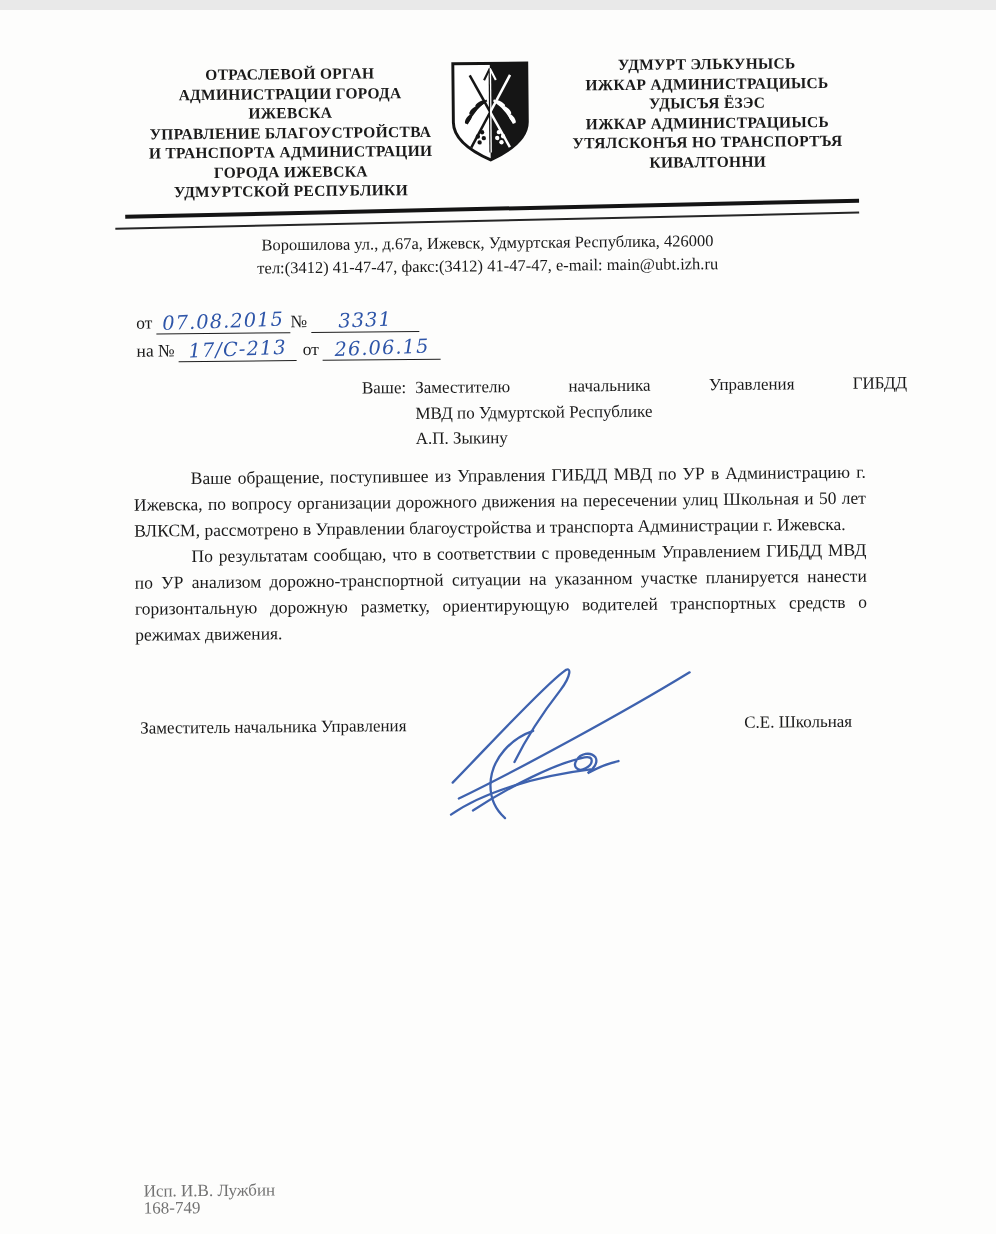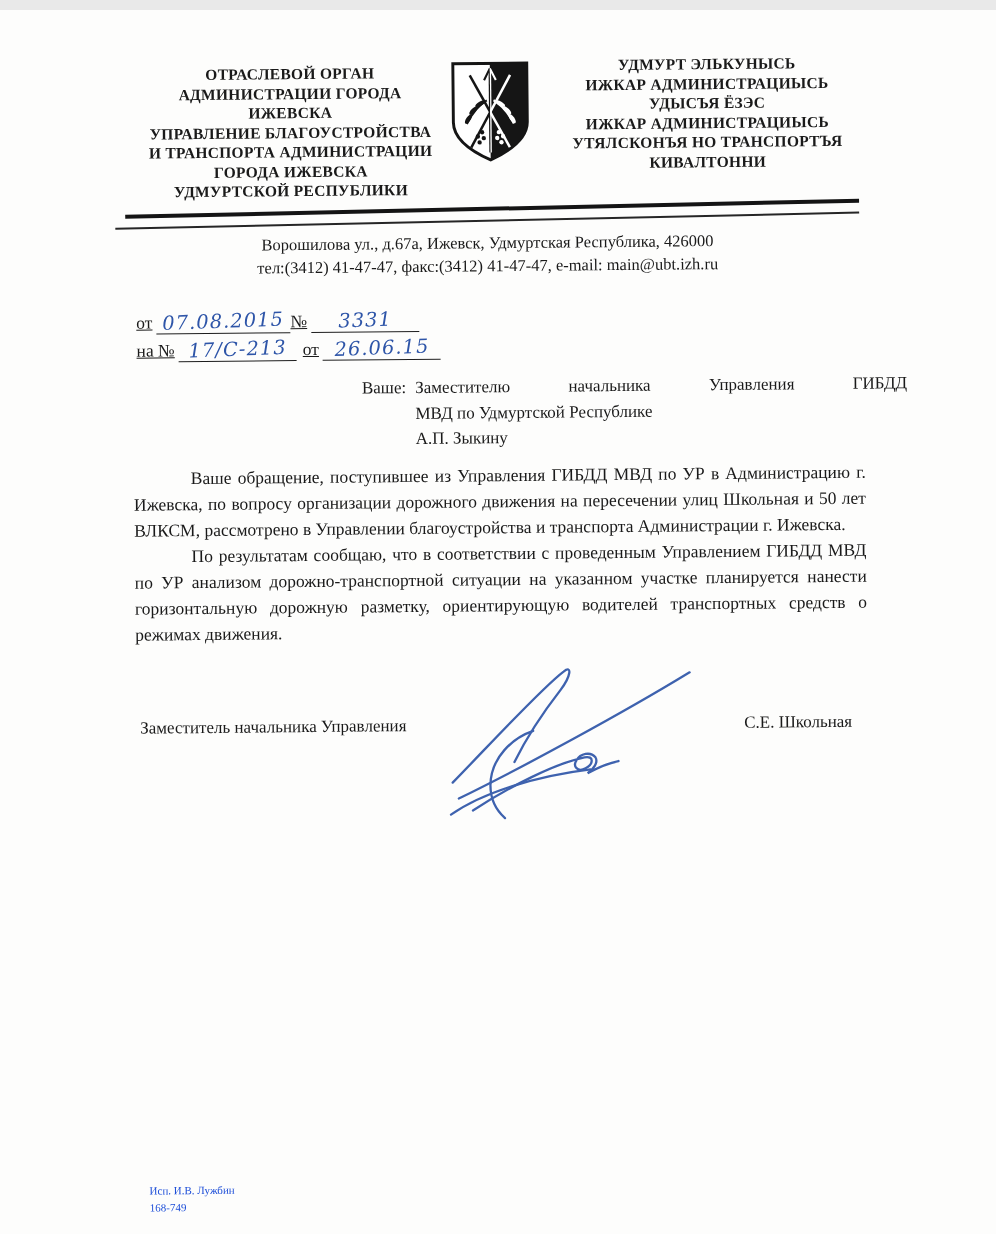--- a/index.html
+++ b/index.html
@@ -22,21 +22,21 @@
   .rule{position:absolute;background:#141414;transform:rotate(-0.7deg);transform-origin:left center;}
   .rule-thick{left:128px;top:201px;width:734px;height:4px;}
   .rule-thin{left:118px;top:214px;width:744px;height:2px;background:#262626;}
 
   .contact{position:absolute;left:168px;top:222px;width:644px;text-align:center;
            font-size:16.5px;line-height:22.5px;}
 
   
   .refs{position:absolute;left:138px;top:293px;font-size:17.5px;}
   .ref-row{display:flex;align-items:flex-end;height:28px;}
-  .ref-row .lbl{padding:0 4px 1px 0;text-decoration:underline;}
+  .ref-row .lbl{padding:0 4px 1px 0;}
   .uline{border-bottom:1.6px solid #1e1e1e;text-align:center;}
   .hand{font-family:"DejaVu Serif",serif;font-style:italic;color:var(--ink,#2e55a8);
         font-size:19.5px;letter-spacing:1px;display:inline-block;transform:rotate(-1.6deg);}
   .w130{width:134px;} .w105{width:108px;} .w115{width:118px;}
 
   
   .recipient{position:absolute;left:363px;top:364px;display:flex;font-size:17px;line-height:25.5px;}
   .recipient .rlabel{margin-right:9px;white-space:nowrap;}
   .recipient .rlines{width:492px;}
   .j-last{text-align:justify;text-align-last:justify;}
@@ -45,21 +45,21 @@
   .body-text{position:absolute;left:134px;top:452px;width:732px;
              font-size:17.5px;line-height:26px;text-align:justify;}
   .body-text p{margin:0;text-indent:57px;}
 
   
   .sign-row{position:absolute;left:138px;top:705px;width:712px;
             display:flex;justify-content:space-between;font-size:17px;}
   .signature-ink{position:absolute;left:436px;top:652px;}
 
   
-  .footer{position:absolute;left:143px;top:1169px;font-size:11px;line-height:17px;color:#1d4ed8;}
+  .footer{position:absolute;left:137px;top:1169px;font-size:17px;line-height:17px;color:#737373;}
 </style>
 </head>
 <body>
 
 <div class="page">
   <div class="sheet">
 
     <div class="hdr hdr-left">
       <div>ОТРАСЛЕВОЙ ОРГАН</div>
       <div>АДМИНИСТРАЦИИ ГОРОДА</div>

